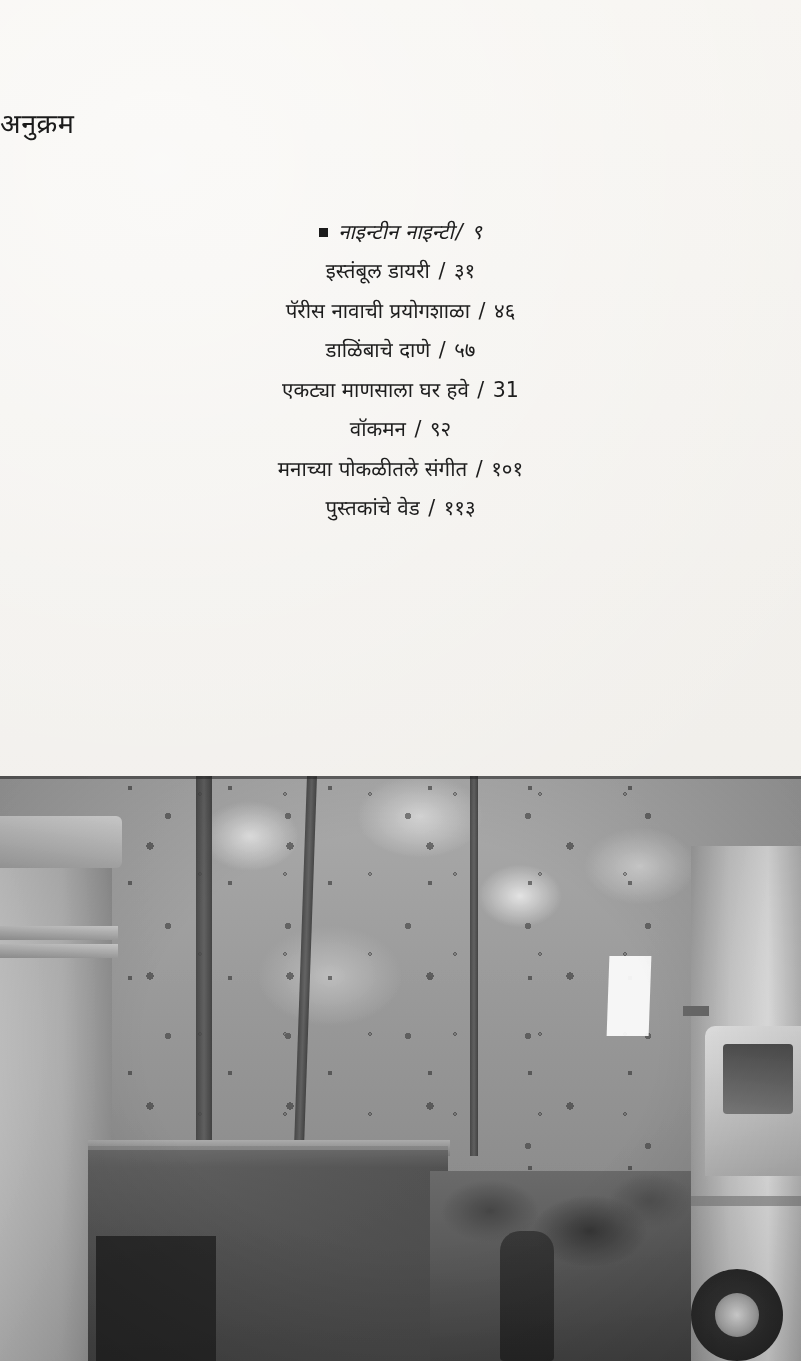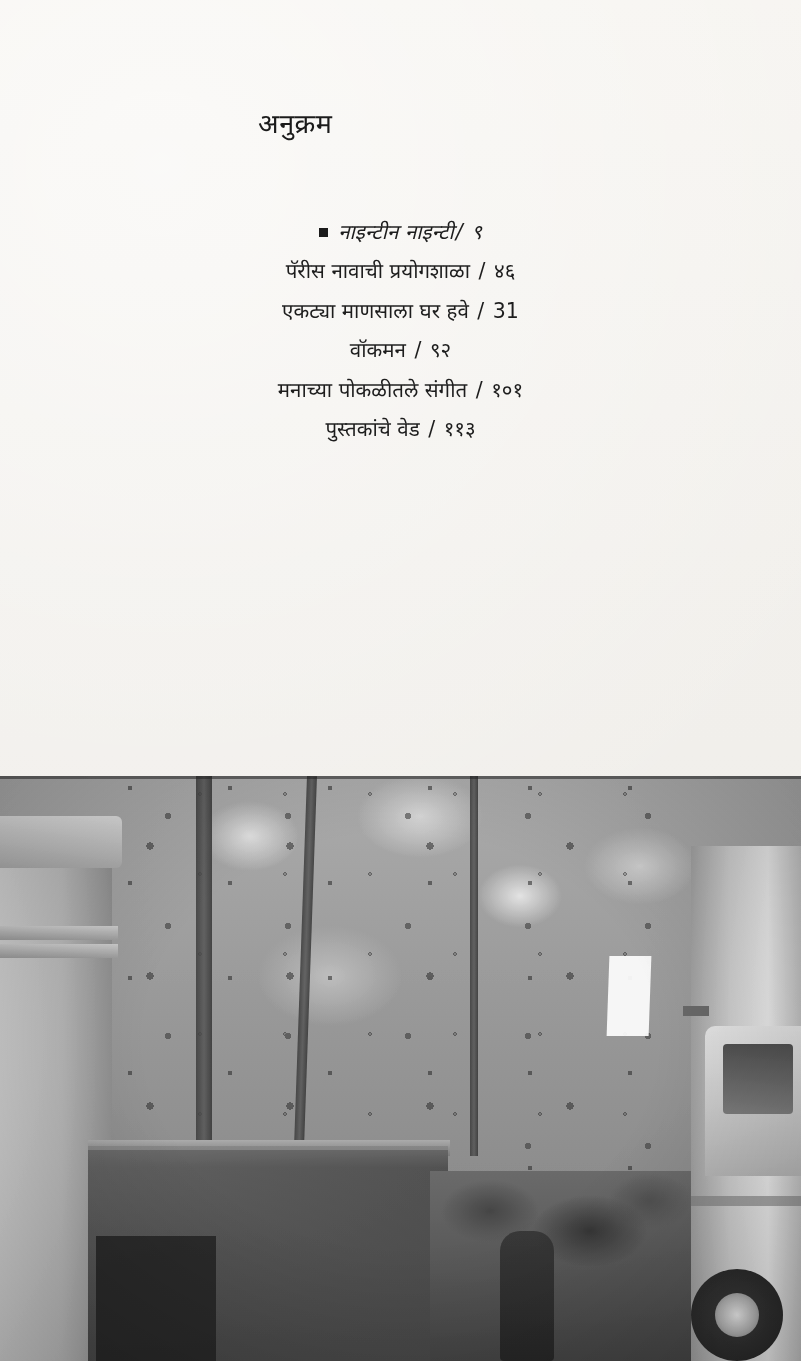--- a/index.html
+++ b/index.html
@@ -32,21 +32,20 @@
   .content {
     position: relative;
     z-index: 2;
   }
 
   .toc-title {
     font-size: 27px;
     color: #1b1b1b;
     letter-spacing: 0.5px;
     padding-top: 108px;
-    padding-left: 258px;
     line-height: 1.2;
   }
 
   .toc-list {
     list-style: none;
     margin: 8px;
     padding: 0;
     margin-top: 72px;
     text-align: center;
     color: #1d1d1d;
@@ -257,25 +256,31 @@
   <div class="content">
 
     <div class="toc-title">अनुक्रम</div>
 
     <ul class="toc-list">
 
       <li class="toc-item first">
         <span class="bullet"></span><span>नाइन्टीन नाइन्टी</span><span class="sep">/</span> <span>९</span>
       </li>
 
+      <li class="toc-item">
+        <span>इस्तंबूल डायरी</span> <span class="sep">/</span> <span>३१</span>
+      </li>
 
       <li class="toc-item">
         <span>पॅरीस नावाची प्रयोगशाळा</span> <span class="sep">/</span> <span>४६</span>
       </li>
 
+      <li class="toc-item">
+        <span>डाळिंबाचे दाणे</span> <span class="sep">/</span> <span>५७</span>
+      </li>
 
       <li class="toc-item">
         <span>एकट्या माणसाला घर हवे</span> <span class="sep">/</span> <span>31</span>
       </li>
 
 
 
       <li class="toc-item">
         <span>वॉकमन</span> <span class="sep">/</span> <span>९२</span>
       </li>

